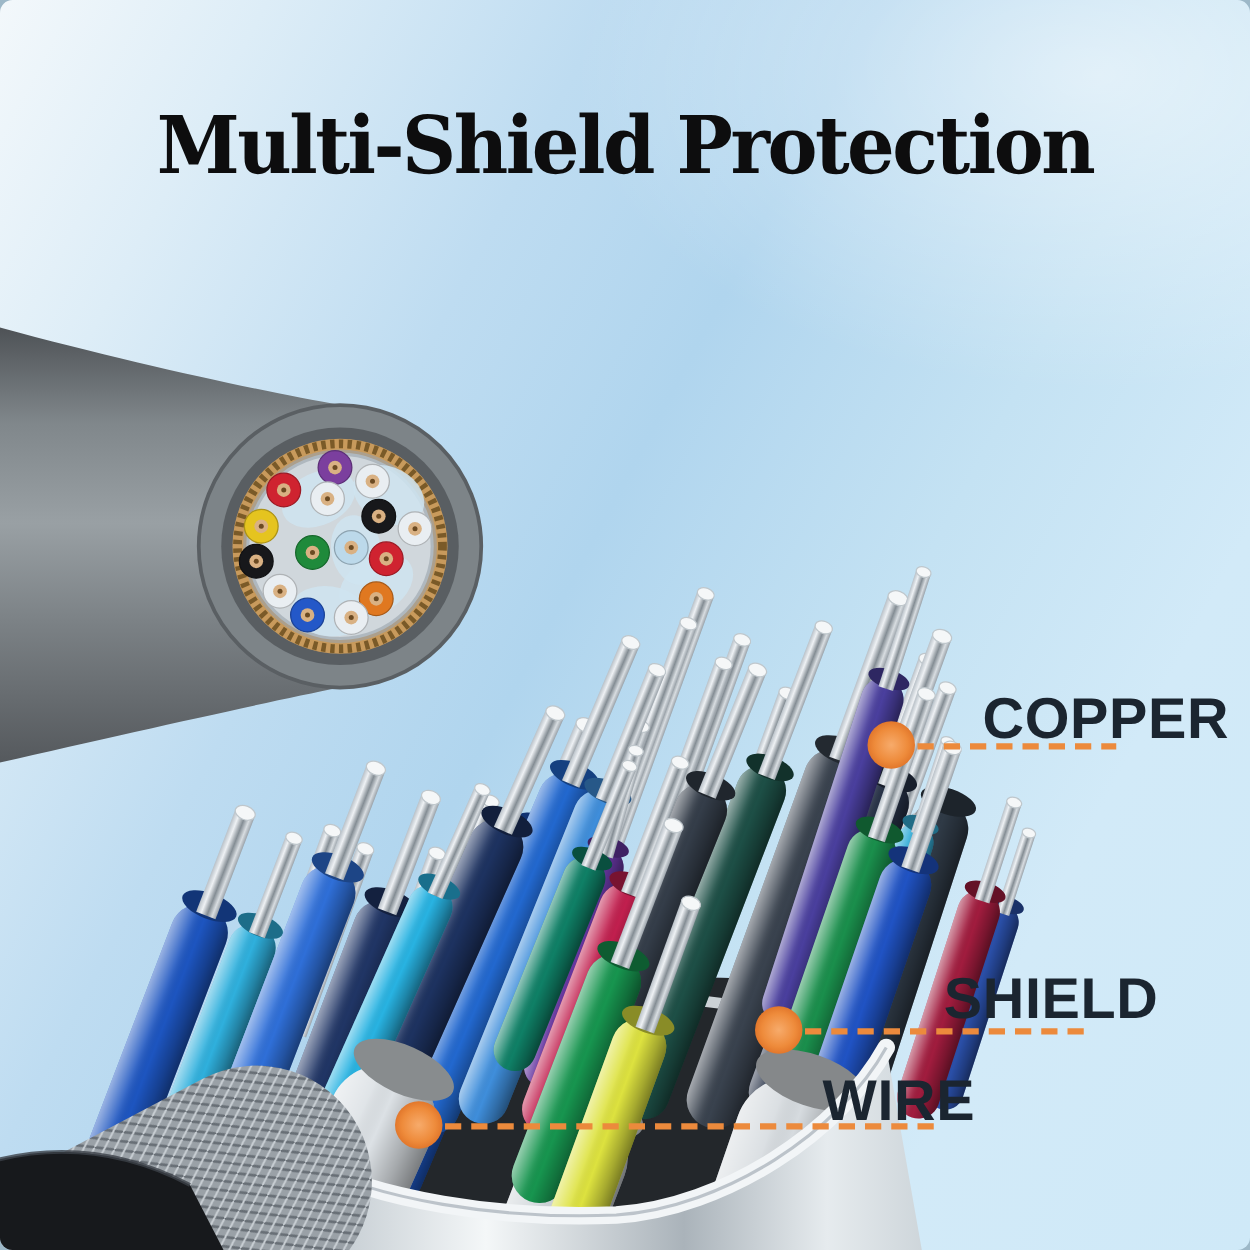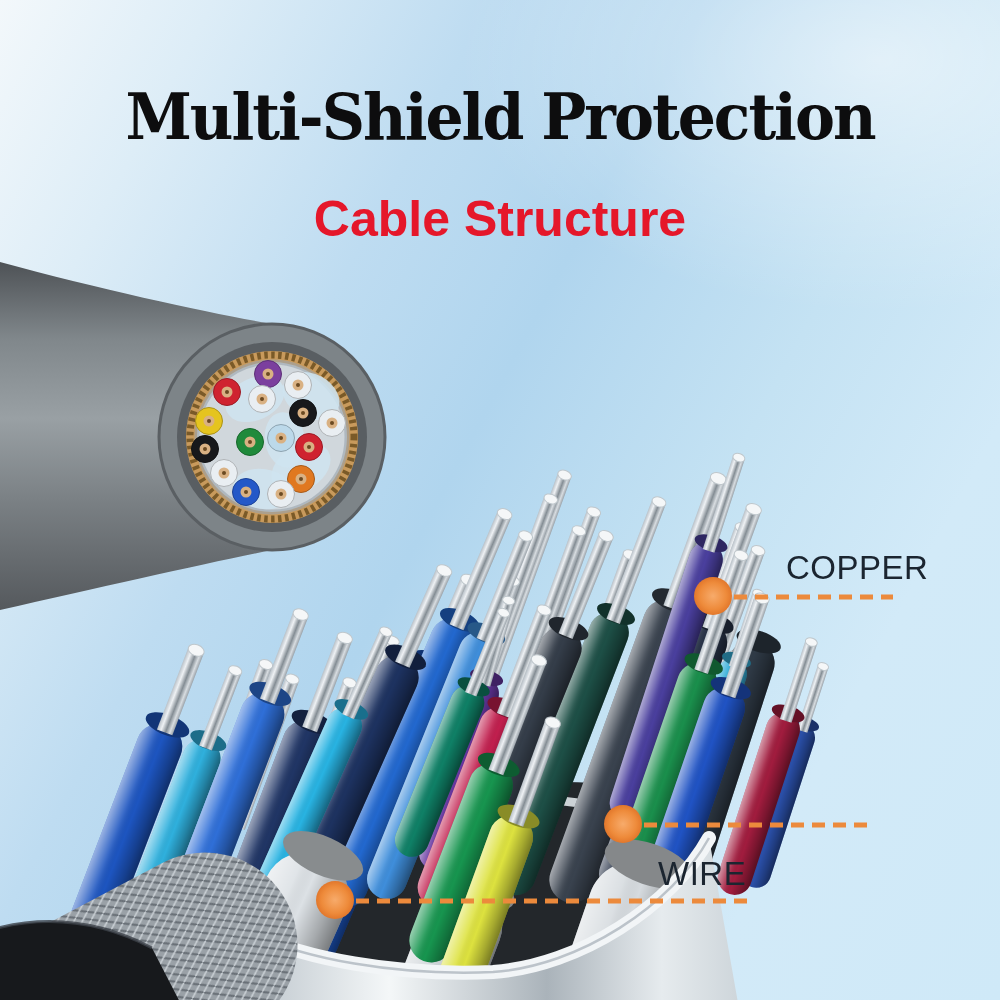--- a/index.html
+++ b/index.html
@@ -2,42 +2,42 @@
 <html><head>
 <meta charset="utf-8">
 <style>
   html,body{margin:0;padding:0;background:#9db8c8;}
   .stage{
     position:relative;width:1000px;height:1000px;overflow:hidden;
     font-family:"Liberation Sans",sans-serif;
     background:
       radial-gradient(ellipse 700px 420px at 88% 6%, rgba(255,255,255,.55), rgba(255,255,255,0) 60%),
       linear-gradient(118deg,#f3f8fb 0%,#ddedf7 14%,#bedcf1 32%,#b0d5ee 46%,#c4e2f3 64%,#d2eaf8 80%,#cfe9f8 100%);
+    border-radius: 10px;
   }
   .title{
     position:absolute;top:82px;left:0;width:100%;text-align:center;
     font-family:"DejaVu Serif",serif;font-weight:700;font-size:60px;
     letter-spacing:-2px;transform:scaleY(1.06);margin:0;
   }
   .subtitle{
     position:absolute;top:190px;left:0;width:100%;text-align:center;
     font-weight:700;font-size:50px;letter-spacing:0px;margin:0;
   }
   svg.scene{position:absolute;left:0;top:0;width:1000px;height:1000px;}
   .callout-label{
-    position:absolute;font-weight:400;font-size:33px;line-height:1;
+    position:absolute;font-weight:700;font-size:46px;line-height:1;
     letter-spacing:.5px;white-space:nowrap;
   }
 </style>
 </head>
 <body>
 
 <div class="stage">
   <h1 class="title" style="color: rgb(13, 13, 14);">Multi-Shield Protection</h1>
-  <h2 class="subtitle" style="color: rgb(229, 23, 42);">Cable Structure</h2>
 
   <svg class="scene" id="scene" viewBox="0 0 1000 1000">
       <defs>
         <linearGradient id="metal" x1="0" y1="0" x2="1" y2="0">
           <stop offset="0" stop-color="#b9c1c8" stop-opacity="1"></stop>
           <stop offset="0.25" stop-color="#eef1f4" stop-opacity="1"></stop>
           <stop offset="0.55" stop-color="#848d94" stop-opacity="1"></stop>
           <stop offset="0.8" stop-color="#d8dde1" stop-opacity="1"></stop>
           <stop offset="1" stop-color="#9aa2a9" stop-opacity="1"></stop>
         </linearGradient>
@@ -435,14 +435,15 @@
         <line x1="734" y1="597" x2="893" y2="597" stroke="#ec8a3c" stroke-width="5" stroke-dasharray="13 8"></line>
         <circle cx="713" cy="596" r="19" fill="url(#dotg)"></circle>
         <line x1="644" y1="825" x2="868" y2="825" stroke="#ec8a3c" stroke-width="5" stroke-dasharray="13 8"></line>
         <circle cx="623" cy="824" r="19" fill="url(#dotg)"></circle>
         <line x1="356" y1="901" x2="748" y2="901" stroke="#ec8a3c" stroke-width="5" stroke-dasharray="13 8"></line>
         <circle cx="335" cy="900" r="19" fill="url(#dotg)"></circle>
       </g>
     </svg>
 
   <div class="callout-label" id="lbl-copper" style="left: 786px; top: 551px; color: rgb(27, 37, 48);">COPPER</div>
+  <div class="callout-label" id="lbl-shield" style="left: 755px; top: 775px; color: rgb(27, 37, 48);">SHIELD</div>
   <div class="callout-label" id="lbl-wire" style="left: 658px; top: 857px; color: rgb(27, 37, 48); text-align: center;">WIRE</div>
 </div>
 
 </body></html>

